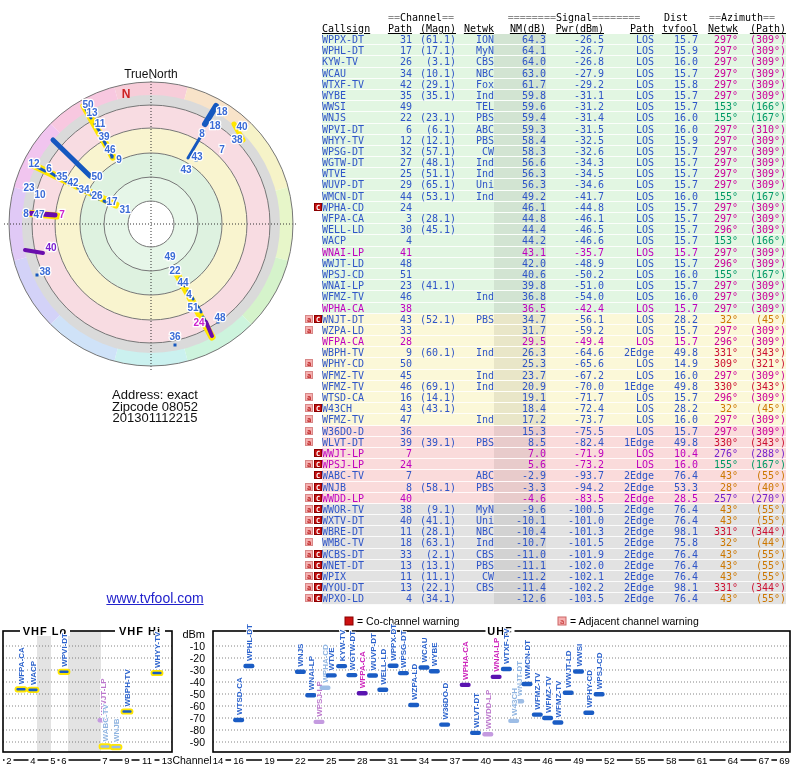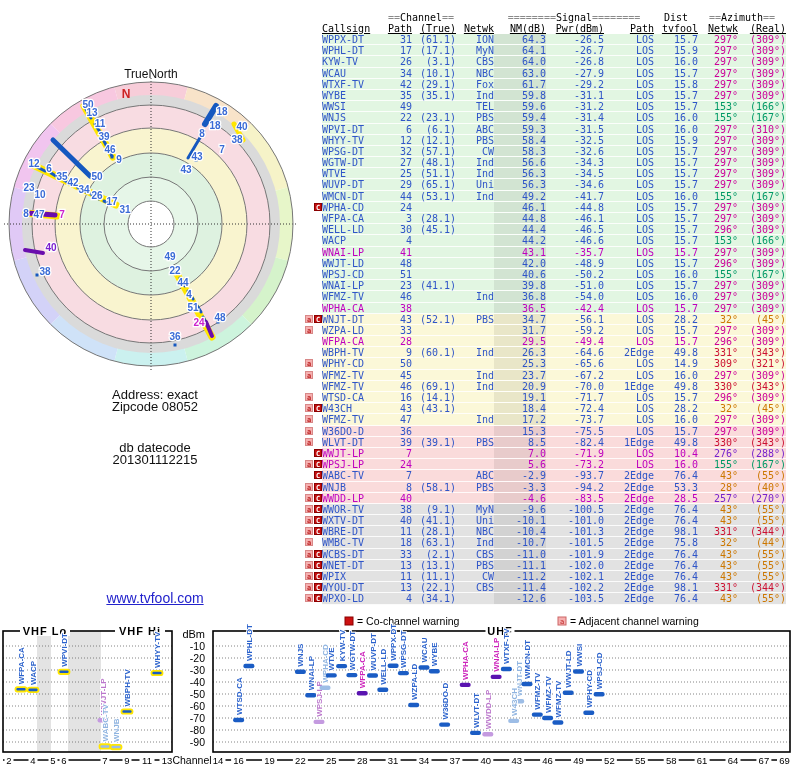--- a/index.html
+++ b/index.html
@@ -141,48 +141,47 @@
       <text x="199" y="326" fill="#cc22cc" font-size="10" font-weight="bold" font-family="&quot;Liberation Sans&quot;,sans-serif" text-anchor="middle" stroke="#ffffff" stroke-width="2.5" paint-order="stroke">24</text>
       <text x="220" y="321" fill="#3a6bd6" font-size="10" font-weight="bold" font-family="&quot;Liberation Sans&quot;,sans-serif" text-anchor="middle" stroke="#ffffff" stroke-width="2.5" paint-order="stroke">48</text>
       <text x="175" y="340" fill="#3a6bd6" font-size="10" font-weight="bold" font-family="&quot;Liberation Sans&quot;,sans-serif" text-anchor="middle" stroke="#ffffff" stroke-width="2.5" paint-order="stroke">36</text>
       <text x="151" y="78" fill="#111" font-size="12" font-family="&quot;Liberation Sans&quot;,sans-serif" text-anchor="middle">TrueNorth</text>
       <text x="126" y="98" fill="#cc2222" font-size="12" font-weight="bold" font-family="&quot;Liberation Sans&quot;,sans-serif" text-anchor="middle">N</text>
     </svg>
 
   <div id="search-block">
     <div class="sc-line">Address: exact</div>
     <div class="sc-line">Zipcode 08052</div>
-    <div class="sc-line sc-db">db datecode</div>
     <div class="sc-line">201301112215</div>
   </div>
 
   <div id="tvfool-link">
     <a href="#">www.tvfool.com</a>
   </div>
 
   <div id="table">
     <div class="trow thead">
       <span class="c0"></span>
       <span class="hgrp" style="width:70px"><span class="heq">==</span><span>Channel</span><span class="heq">==</span></span>
       <span class="c3"></span>
       <span class="hgrp" style="width:160px"><span class="heq">========</span><span>Signal</span><span class="heq">========</span></span>
       <span class="hgrp" style="width:44px">Dist</span>
       <span class="hgrp" style="width:88px"><span class="heq">==</span><span>Azimuth</span><span class="heq">==</span></span>
     </div>
     <div class="trow thead thead2">
       <span class="c0"><span>Callsign</span></span>
       <span class="c1"><span>Path</span></span>
-      <span class="c2"><span>(True)</span></span>
+      <span class="c2"><span>(Magn)</span></span>
       <span class="c3"><span>Netwk</span></span>
       <span class="c4"><span>NM(dB)</span></span>
       <span class="c5"><span>Pwr(dBm)</span></span>
       <span class="c6"><span>Path</span></span>
       <span class="c7"><span>tvfool</span></span>
       <span class="c8"><span>Netwk</span></span>
-      <span class="c9"><span>(Real)</span></span>
+      <span class="c9"><span>(Path)</span></span>
     </div>
     <div id="table-rows">
         <div class="trow" style="background: rgb(226, 246, 226);"><span class="c0" style="color: rgb(47, 85, 200);">WPPX-DT</span><span class="c1" style="color: rgb(47, 85, 200);">31</span><span class="c2" style="color: rgb(47, 85, 200);">(61.1)</span><span class="c3" style="color: rgb(47, 85, 200);">ION</span><span class="c4 nmshade" style="color: rgb(47, 85, 200);">64.3</span><span class="c5" style="color: rgb(47, 85, 200);">-26.5</span><span class="c6" style="color: rgb(47, 85, 200);">LOS</span><span class="c7" style="color: rgb(47, 85, 200);">15.7</span><span class="c8" style="color: rgb(204, 0, 153);">297°</span><span class="c9" style="color: rgb(204, 0, 153);">(309°)</span></div>
         <div class="trow" style="background: rgb(226, 246, 226);"><span class="c0" style="color: rgb(47, 85, 200);">WPHL-DT</span><span class="c1" style="color: rgb(47, 85, 200);">17</span><span class="c2" style="color: rgb(47, 85, 200);">(17.1)</span><span class="c3" style="color: rgb(47, 85, 200);">MyN</span><span class="c4 nmshade" style="color: rgb(47, 85, 200);">64.1</span><span class="c5" style="color: rgb(47, 85, 200);">-26.7</span><span class="c6" style="color: rgb(47, 85, 200);">LOS</span><span class="c7" style="color: rgb(47, 85, 200);">15.9</span><span class="c8" style="color: rgb(204, 0, 153);">297°</span><span class="c9" style="color: rgb(204, 0, 153);">(309°)</span></div>
         <div class="trow" style="background: rgb(226, 246, 226);"><span class="c0" style="color: rgb(47, 85, 200);">KYW-TV</span><span class="c1" style="color: rgb(47, 85, 200);">26</span><span class="c2" style="color: rgb(47, 85, 200);">(3.1)</span><span class="c3" style="color: rgb(47, 85, 200);">CBS</span><span class="c4 nmshade" style="color: rgb(47, 85, 200);">64.0</span><span class="c5" style="color: rgb(47, 85, 200);">-26.8</span><span class="c6" style="color: rgb(47, 85, 200);">LOS</span><span class="c7" style="color: rgb(47, 85, 200);">16.0</span><span class="c8" style="color: rgb(204, 0, 153);">297°</span><span class="c9" style="color: rgb(204, 0, 153);">(309°)</span></div>
         <div class="trow" style="background: rgb(226, 246, 226);"><span class="c0" style="color: rgb(47, 85, 200);">WCAU</span><span class="c1" style="color: rgb(47, 85, 200);">34</span><span class="c2" style="color: rgb(47, 85, 200);">(10.1)</span><span class="c3" style="color: rgb(47, 85, 200);">NBC</span><span class="c4 nmshade" style="color: rgb(47, 85, 200);">63.0</span><span class="c5" style="color: rgb(47, 85, 200);">-27.9</span><span class="c6" style="color: rgb(47, 85, 200);">LOS</span><span class="c7" style="color: rgb(47, 85, 200);">15.7</span><span class="c8" style="color: rgb(204, 0, 153);">297°</span><span class="c9" style="color: rgb(204, 0, 153);">(309°)</span></div>
         <div class="trow" style="background: rgb(226, 246, 226);"><span class="c0" style="color: rgb(47, 85, 200);">WTXF-TV</span><span class="c1" style="color: rgb(47, 85, 200);">42</span><span class="c2" style="color: rgb(47, 85, 200);">(29.1)</span><span class="c3" style="color: rgb(47, 85, 200);">Fox</span><span class="c4 nmshade" style="color: rgb(47, 85, 200);">61.7</span><span class="c5" style="color: rgb(47, 85, 200);">-29.2</span><span class="c6" style="color: rgb(47, 85, 200);">LOS</span><span class="c7" style="color: rgb(47, 85, 200);">15.8</span><span class="c8" style="color: rgb(204, 0, 153);">297°</span><span class="c9" style="color: rgb(204, 0, 153);">(309°)</span></div>
         <div class="trow" style="background: rgb(226, 246, 226);"><span class="c0" style="color: rgb(47, 85, 200);">WYBE</span><span class="c1" style="color: rgb(47, 85, 200);">35</span><span class="c2" style="color: rgb(47, 85, 200);">(35.1)</span><span class="c3" style="color: rgb(47, 85, 200);">Ind</span><span class="c4 nmshade" style="color: rgb(47, 85, 200);">59.8</span><span class="c5" style="color: rgb(47, 85, 200);">-31.1</span><span class="c6" style="color: rgb(47, 85, 200);">LOS</span><span class="c7" style="color: rgb(47, 85, 200);">15.7</span><span class="c8" style="color: rgb(204, 0, 153);">297°</span><span class="c9" style="color: rgb(204, 0, 153);">(309°)</span></div>
         <div class="trow" style="background: rgb(226, 246, 226);"><span class="c0" style="color: rgb(47, 85, 200);">WWSI</span><span class="c1" style="color: rgb(47, 85, 200);">49</span><span class="c2" style="color: rgb(47, 85, 200);"></span><span class="c3" style="color: rgb(47, 85, 200);">TEL</span><span class="c4 nmshade" style="color: rgb(47, 85, 200);">59.6</span><span class="c5" style="color: rgb(47, 85, 200);">-31.2</span><span class="c6" style="color: rgb(47, 85, 200);">LOS</span><span class="c7" style="color: rgb(47, 85, 200);">15.7</span><span class="c8" style="color: rgb(0, 153, 102);">153°</span><span class="c9" style="color: rgb(0, 153, 102);">(166°)</span></div>
         <div class="trow" style="background: rgb(226, 246, 226);"><span class="c0" style="color: rgb(47, 85, 200);">WNJS</span><span class="c1" style="color: rgb(47, 85, 200);">22</span><span class="c2" style="color: rgb(47, 85, 200);">(23.1)</span><span class="c3" style="color: rgb(47, 85, 200);">PBS</span><span class="c4 nmshade" style="color: rgb(47, 85, 200);">59.4</span><span class="c5" style="color: rgb(47, 85, 200);">-31.4</span><span class="c6" style="color: rgb(47, 85, 200);">LOS</span><span class="c7" style="color: rgb(47, 85, 200);">16.0</span><span class="c8" style="color: rgb(0, 153, 102);">155°</span><span class="c9" style="color: rgb(0, 153, 102);">(167°)</span></div>

